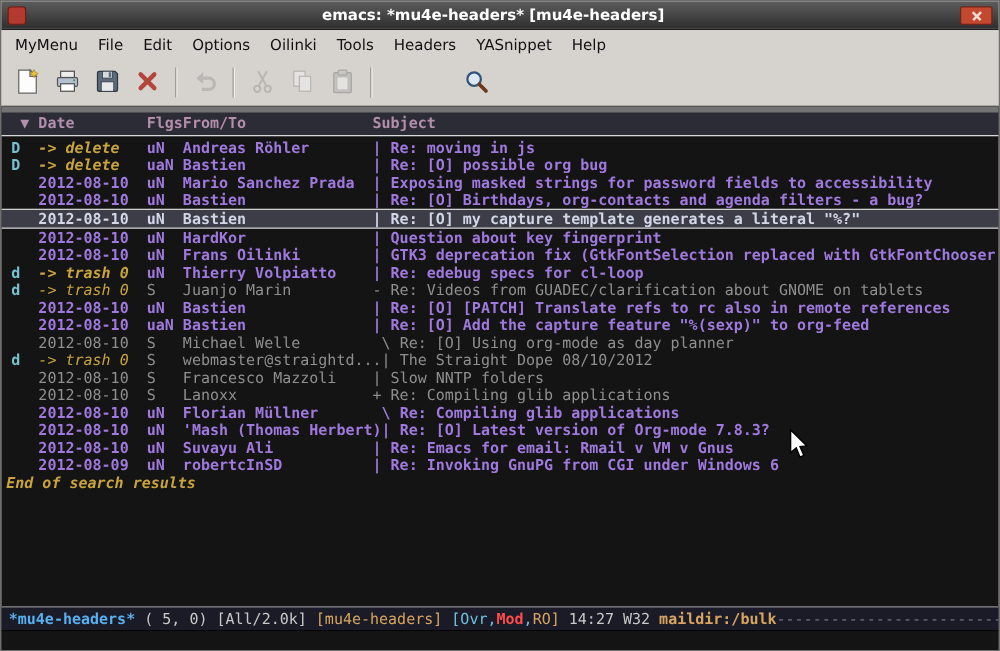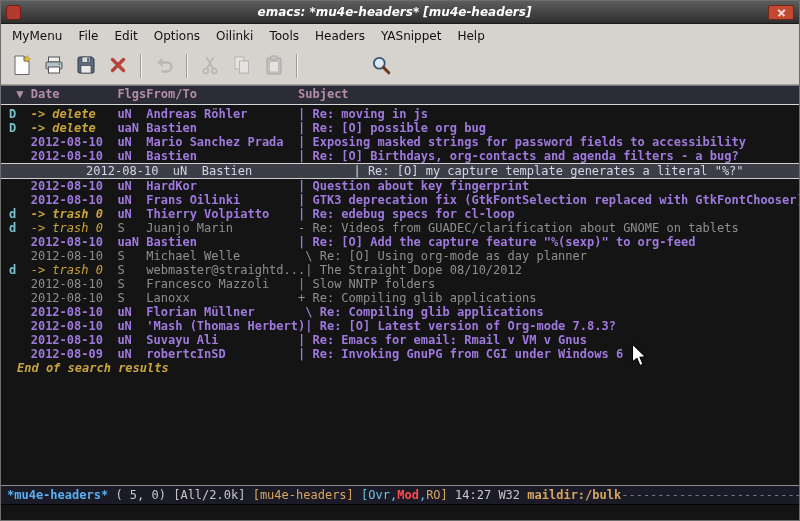--- a/index.html
+++ b/index.html
@@ -4,21 +4,21 @@
 <style>
   html,body{margin:0;padding:0;background:#444;}
   .window{
     position:relative;width:800px;height:521px;box-sizing:border-box;
     background:#d6d3ce;border:1px solid #6e6e6e;overflow:hidden;
     display:flex;flex-direction:column;
     font-family:"DejaVu Sans","Liberation Sans",sans-serif;
   }
   
   .titlebar{flex:0 0 22px;background:linear-gradient(#5d5d5d,#2e2e2e);
-    display:flex;align-items:center;padding:0 5px;border-bottom:1px solid #1a1a1a;font-style:italic;}
+    display:flex;align-items:center;padding:0 5px;border-bottom:1px solid #1a1a1a;}
   .app-icon{width:15px;height:15px;border-radius:3px;background:#b23a2e;
     border:1px solid #6e1f16;box-sizing:border-box;}
   .window-title{flex:1;text-align:center;color:#ffffff;font-size:12px;font-weight:bold;
     white-space:nowrap;overflow:hidden;}
   .close-btn{width:26px;height:15px;background:#c2492f;border:1px solid #71251a;
     border-radius:2px;box-sizing:border-box;position:relative;}
   .close-btn::before,.close-btn::after{content:"";position:absolute;left:8px;top:6px;
     width:9px;height:1.5px;background:#f4d9d2;}
   .close-btn::before{transform:rotate(45deg);}
   .close-btn::after{transform:rotate(-45deg);}
@@ -34,30 +34,30 @@
   .tool-btn.disabled{opacity:.38;filter:grayscale(1);}
   .tb-sep{width:0;height:24px;border-left:1px solid #a09c96;border-right:1px solid #f2f1ef;
     margin:0 6px;}
   .search-gap{margin-left:62px;}
   
   .emacs-area{flex:1;min-height:0;background:var(--bg,#141414);
     display:flex;flex-direction:column;overflow:hidden;
     font-family:"DejaVu Sans Mono","Liberation Mono",monospace;font-size:12px;}
   .header-line{flex:0 0 auto;white-space:pre;padding:1px 0 2px 8px;line-height:15px;
     color:var(--header-fg,#b48ead);font-weight:bold;background:var(--header-bg,#2c2c36);
-    border-top:1px solid #737373;border-bottom:1px solid #d9d9d9;}
+    border-top:5px solid #737373;border-bottom:1px solid #d9d9d9;}
   .body-area{flex:1;min-height:0;overflow:hidden;padding-top:2px;}
   .msg-row{white-space:pre;line-height:14px;padding-left:8px;overflow:hidden;
     color:var(--read,#8f8f8f);}
   .msg-row.unread{color:var(--unread,#9f79dd);font-weight:bold;}
   .msg-row.current{background:var(--current-bg,#3d3d48);color:var(--current-fg,#d2d7e8);
-    font-weight:normal;border-top:1px solid #cfcfcf;border-bottom:1px solid #cfcfcf;text-align:center;}
+    font-weight:bold;border-top:1px solid #cfcfcf;border-bottom:1px solid #cfcfcf;}
   .msg-row .mark{color:var(--mark,#76c2ce);font-weight:bold;}
   .msg-row .action{color:var(--action,#c9a43d);font-style:italic;}
-  .end-line{white-space:pre;padding-left:16px;line-height:15px;
+  .end-line{white-space:pre;padding-left:4px;line-height:15px;
     color:var(--action,#c9a43d);font-style:italic;font-weight:bold;}
   
   .mode-line{flex:0 0 auto;white-space:pre;overflow:hidden;padding:2px 0 2px 6px;
     line-height:14px;background:var(--modeline-bg,#1b1b27);
     border-top:1px solid #8c8c8c;border-bottom:1px solid #050508;}
   .echo-area{flex:0 0 15px;background:var(--bg,#141414);}
   
   .mouse-cursor{position:absolute;left:630px;top:342px;width:18px;height:26px;
     pointer-events:none;}
 </style>
@@ -156,20 +156,21 @@
       <div class="rows-list">
           <div class="msg-row unread"><span class="mark">D  </span><span class="action">-&gt; delete   </span><span>uN  </span><span>Andreas Röhler       </span><span>| </span><span>Re: moving in js</span></div>
           <div class="msg-row unread"><span class="mark">D  </span><span class="action">-&gt; delete   </span><span>uaN </span><span>Bastien              </span><span>| </span><span>Re: [O] possible org bug</span></div>
           <div class="msg-row unread"><span>   </span><span>2012-08-10  </span><span>uN  </span><span>Mario Sanchez Prada  </span><span>| </span><span>Exposing masked strings for password fields to accessibility</span></div>
           <div class="msg-row unread"><span>   </span><span>2012-08-10  </span><span>uN  </span><span>Bastien              </span><span>| </span><span>Re: [O] Birthdays, org-contacts and agenda filters - a bug?</span></div>
           <div class="msg-row current"><span>   </span><span>2012-08-10  </span><span>uN  </span><span>Bastien              </span><span>| </span><span>Re: [O] my capture template generates a literal "%?"</span></div>
           <div class="msg-row unread"><span>   </span><span>2012-08-10  </span><span>uN  </span><span>HardKor              </span><span>| </span><span>Question about key fingerprint</span></div>
           <div class="msg-row unread"><span>   </span><span>2012-08-10  </span><span>uN  </span><span>Frans Oilinki        </span><span>| </span><span>GTK3 deprecation fix (GtkFontSelection replaced with GtkFontChooser)</span></div>
           <div class="msg-row unread"><span class="mark">d  </span><span class="action">-&gt; trash 0  </span><span>uN  </span><span>Thierry Volpiatto    </span><span>| </span><span>Re: edebug specs for cl-loop</span></div>
           <div class="msg-row read"><span class="mark">d  </span><span class="action">-&gt; trash 0  </span><span>S   </span><span>Juanjo Marin         </span><span>- </span><span>Re: Videos from GUADEC/clarification about GNOME on tablets</span></div>
+          <div class="msg-row unread"><span>   </span><span>2012-08-10  </span><span>uN  </span><span>Bastien              </span><span>| </span><span>Re: [O] [PATCH] Translate refs to rc also in remote references</span></div>
           <div class="msg-row unread"><span>   </span><span>2012-08-10  </span><span>uaN </span><span>Bastien              </span><span>| </span><span>Re: [O] Add the capture feature "%(sexp)" to org-feed</span></div>
           <div class="msg-row read"><span>   </span><span>2012-08-10  </span><span>S   </span><span>Michael Welle        </span><span> \ </span><span>Re: [O] Using org-mode as day planner</span></div>
           <div class="msg-row read"><span class="mark">d  </span><span class="action">-&gt; trash 0  </span><span>S   </span><span>webmaster@straightd...</span><span>| </span><span>The Straight Dope 08/10/2012</span></div>
           <div class="msg-row read"><span>   </span><span>2012-08-10  </span><span>S   </span><span>Francesco Mazzoli    </span><span>| </span><span>Slow NNTP folders</span></div>
           <div class="msg-row read"><span>   </span><span>2012-08-10  </span><span>S   </span><span>Lanoxx               </span><span>+ </span><span>Re: Compiling glib applications</span></div>
           <div class="msg-row unread"><span>   </span><span>2012-08-10  </span><span>uN  </span><span>Florian Müllner      </span><span> \ </span><span>Re: Compiling glib applications</span></div>
           <div class="msg-row unread"><span>   </span><span>2012-08-10  </span><span>uN  </span><span>'Mash (Thomas Herbert)</span><span>| </span><span>Re: [O] Latest version of Org-mode 7.8.3?</span></div>
           <div class="msg-row unread"><span>   </span><span>2012-08-10  </span><span>uN  </span><span>Suvayu Ali           </span><span>| </span><span>Re: Emacs for email: Rmail v VM v Gnus</span></div>
           <div class="msg-row unread"><span>   </span><span>2012-08-09  </span><span>uN  </span><span>robertcInSD          </span><span>| </span><span>Re: Invoking GnuPG from CGI under Windows 6</span></div>
         </div>

